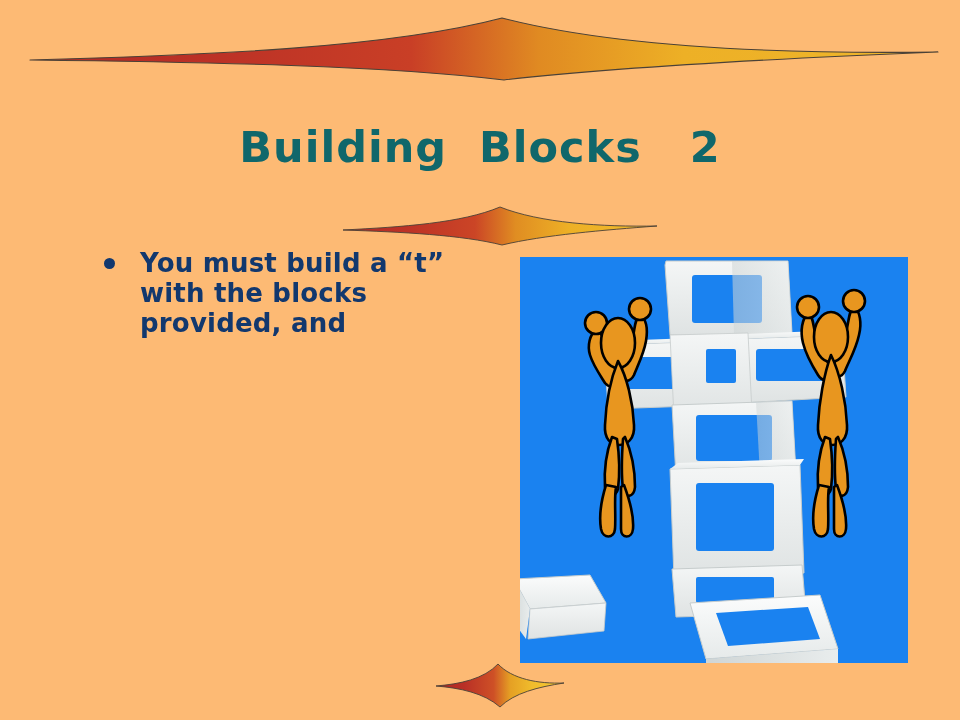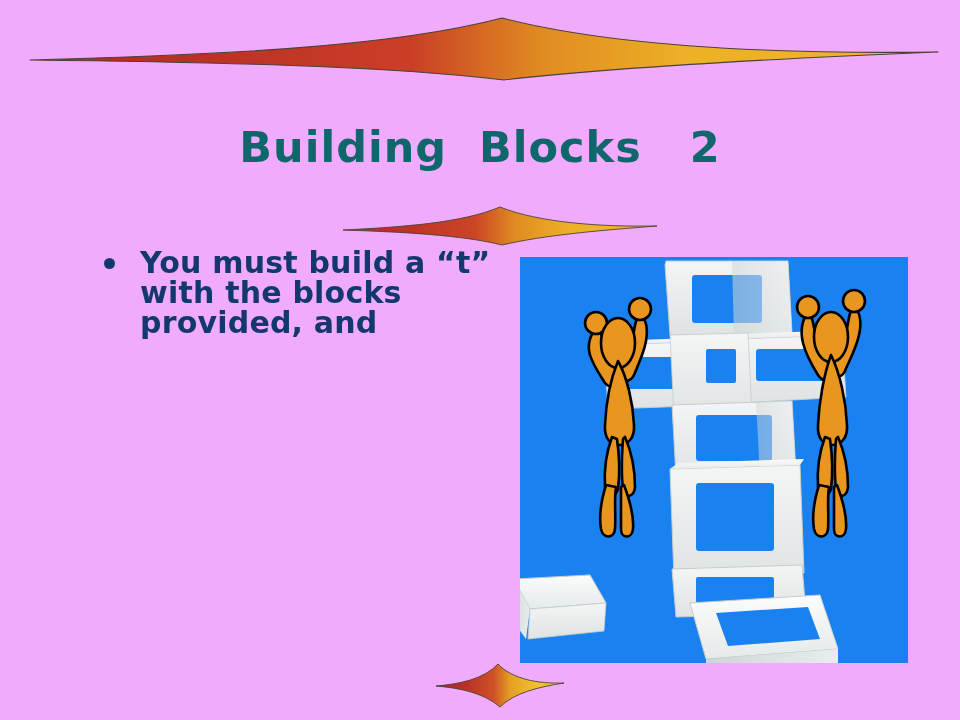--- a/index.html
+++ b/index.html
@@ -8,21 +8,21 @@
     padding: 0;
     background: #ffffff;
   }
   body {
     font-family: "DejaVu Sans", sans-serif;
   }
   #slide {
     position: relative;
     width: 960px;
     height: 720px;
-    background: #f0abfc;
+    background: #fdba74;
     overflow: hidden;
   }
 
   
   .ornament {
     position: absolute;
     pointer-events: none;
   }
   .ornament svg { display: block; }
 
@@ -55,21 +55,21 @@
     padding: 0;
     list-style: none;
   }
   .bullet-item {
     position: relative;
     padding-left: 44px;
     margin-bottom: 12px;
     color: #12386e;
     font-family: "DejaVu Sans", sans-serif;
     font-weight: bold;
-    font-size: 30px;
+    font-size: 26px;
     line-height: 30px;
     letter-spacing: 0.2px;
   }
   .bullet-marker {
     position: absolute;
     left: 8px;
     top: 10px;
     width: 11px;
     height: 11px;
     border-radius: 50%;

